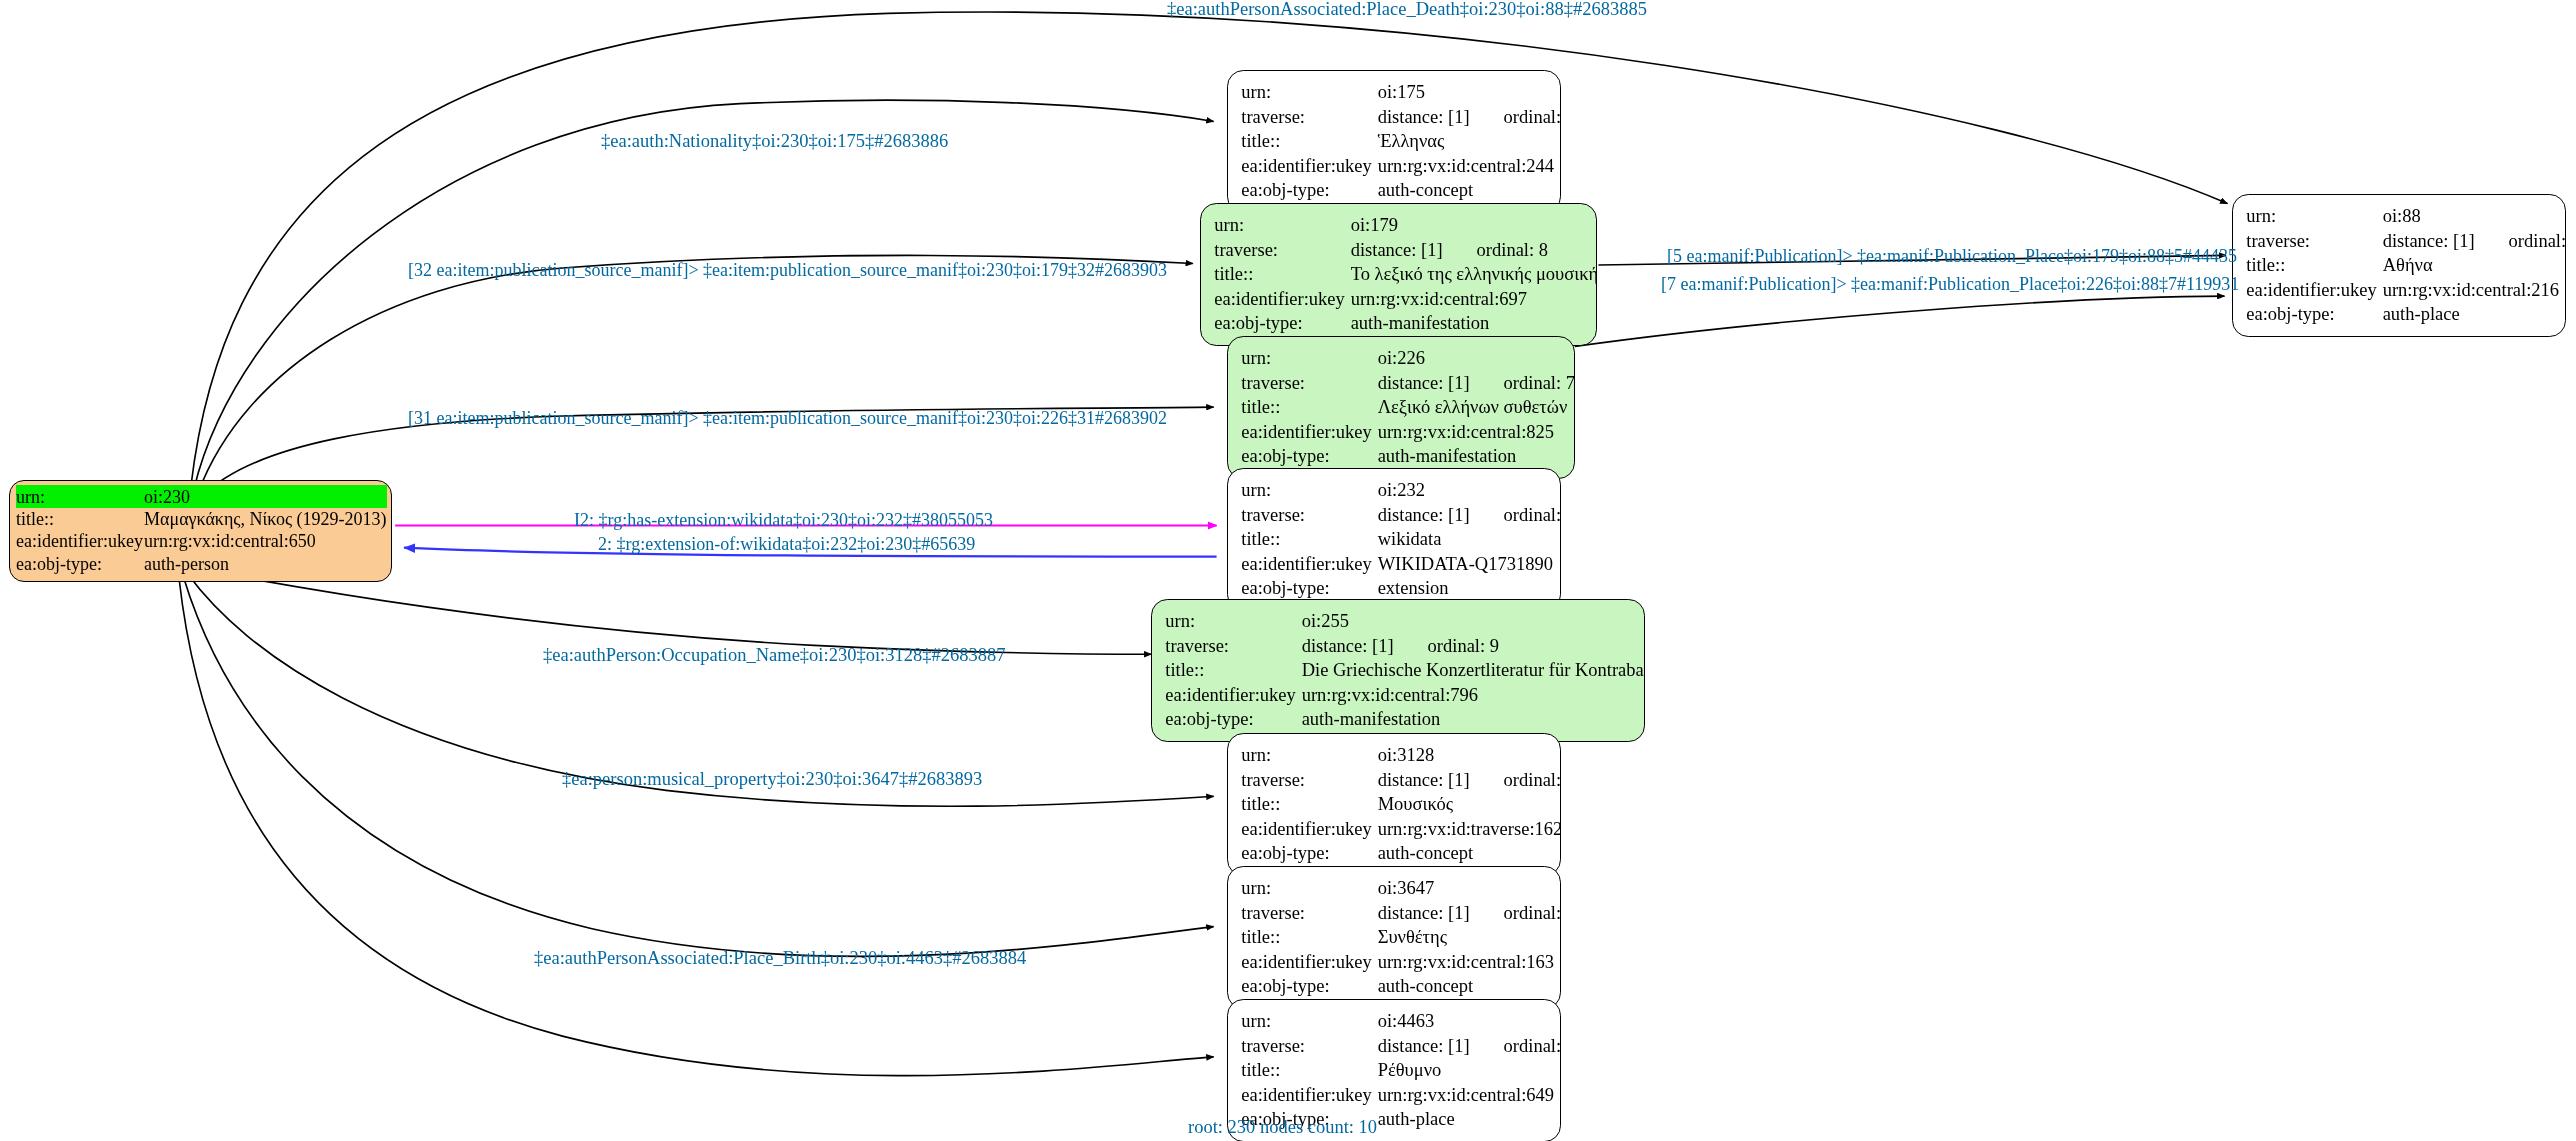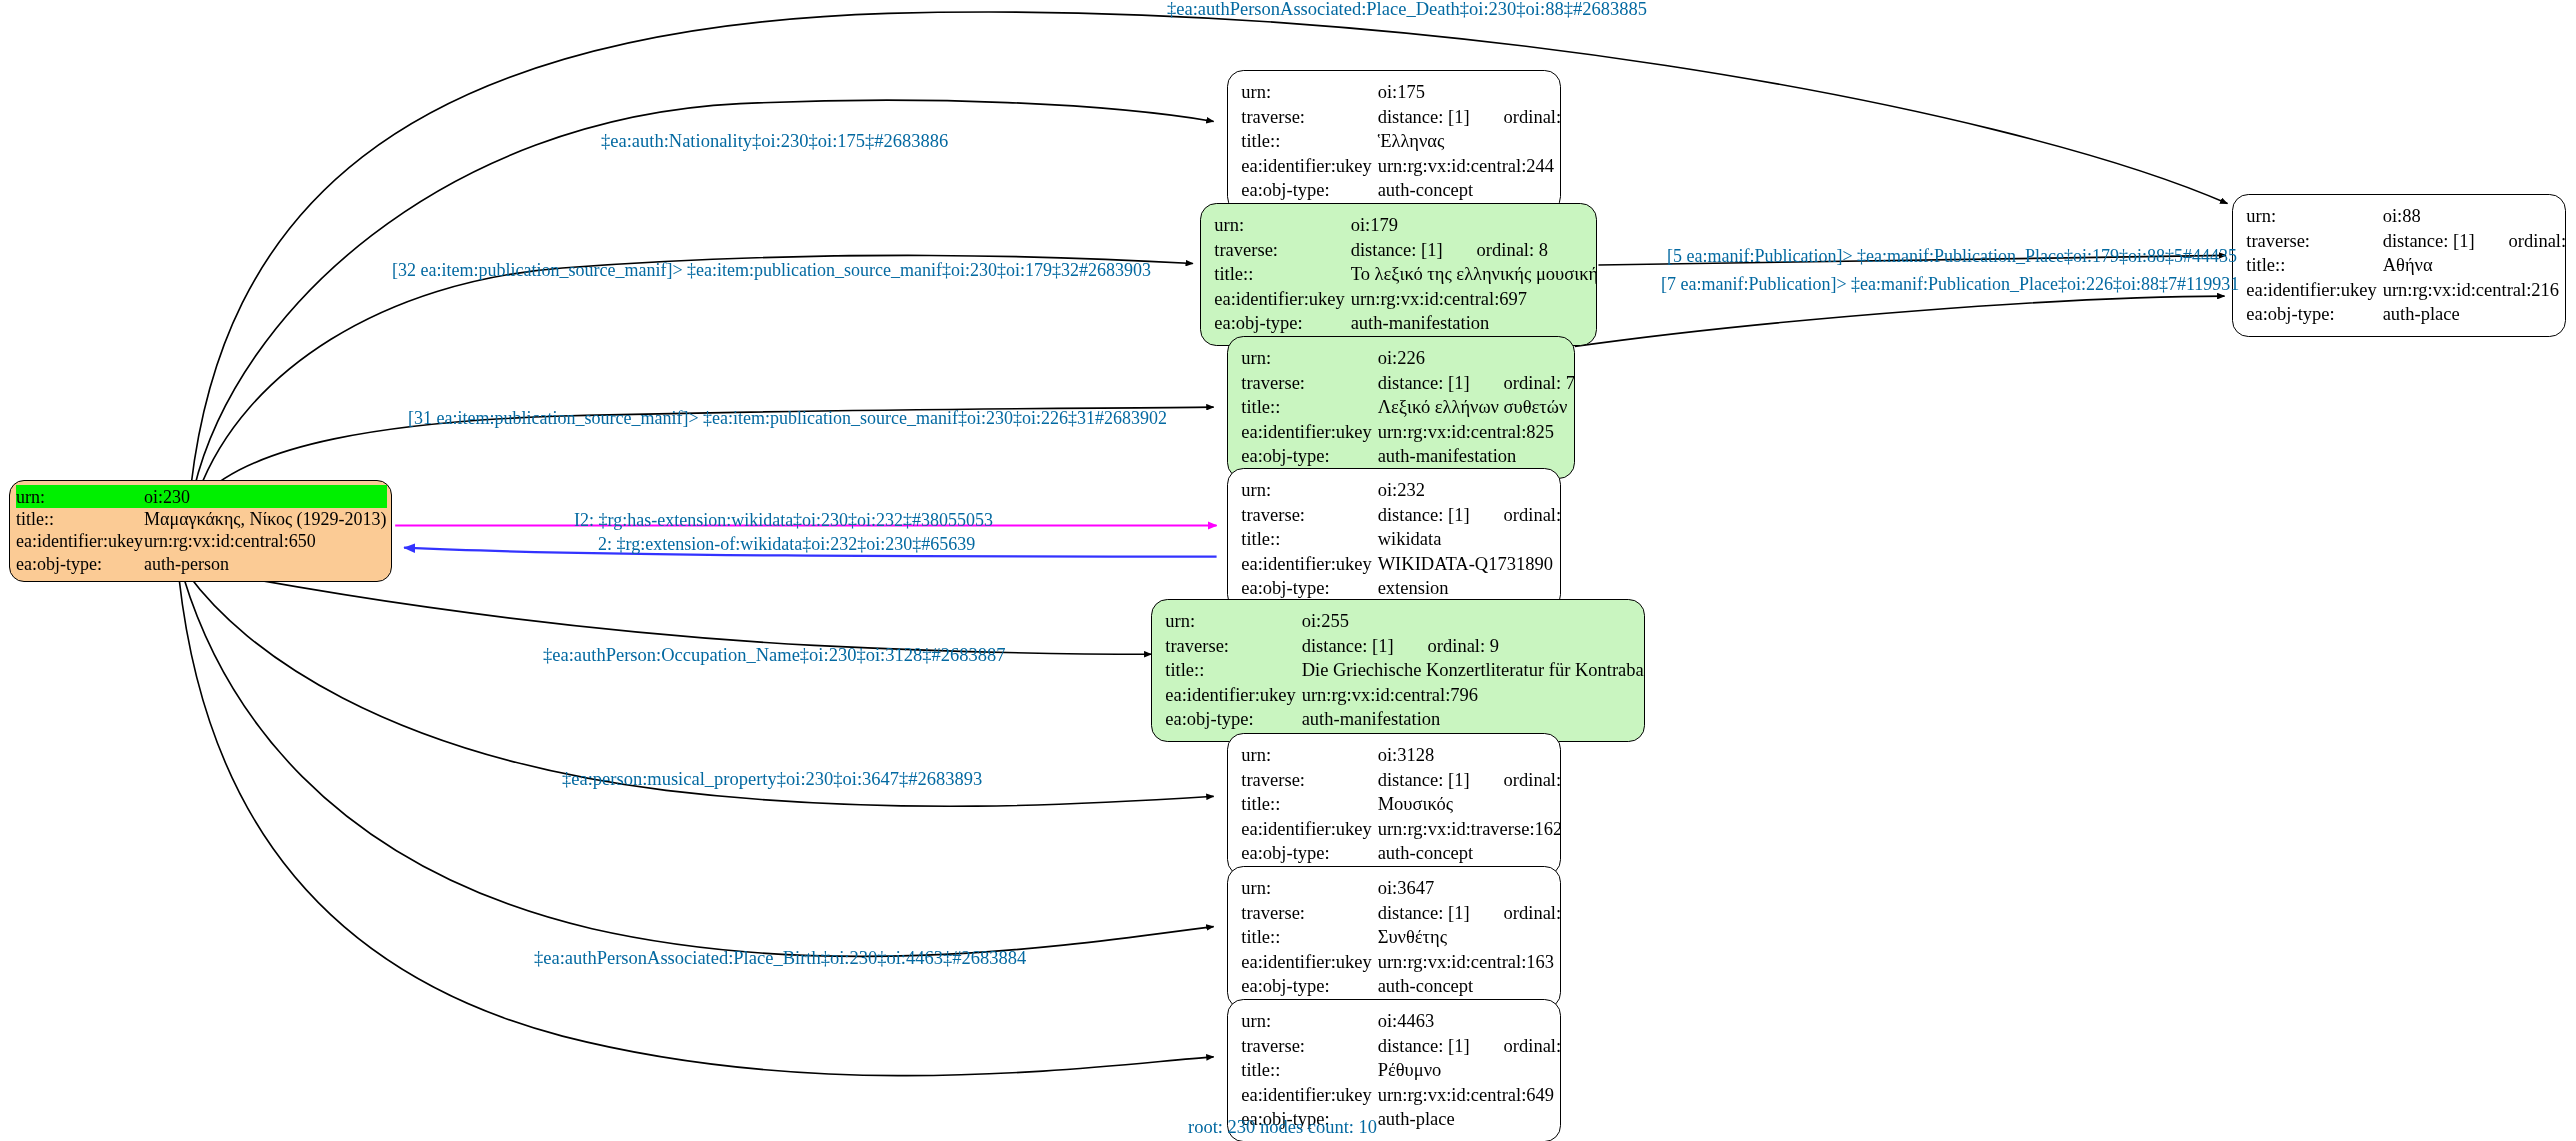--- a/index.html
+++ b/index.html
@@ -383,21 +383,21 @@
           <td class="v">auth-place</td>
           </tr>
     </tbody>
       </table>
   </div>
 
   <div class="edge-label" style="left:1167px; top:0px;">‡ea:authPersonAssociated:Place_Death‡oi:230‡oi:88‡#2683885</div>
 
   <div class="edge-label" style="left:601px; top:92px;margin-top:40px;">‡ea:auth:Nationality‡oi:230‡oi:175‡#2683886</div>
 
-  <div class="edge-label small" style="left:392px; top:261px;">[32 ea:item:publication_source_manif]&gt; ‡ea:item:publication_source_manif‡oi:230‡oi:179‡32#2683903</div>
+  <div class="edge-label small" style="left:408px; top:261px;">[32 ea:item:publication_source_manif]&gt; ‡ea:item:publication_source_manif‡oi:230‡oi:179‡32#2683903</div>
 
   <div class="edge-label small" style="left:408px; top:409px;">[31 ea:item:publication_source_manif]&gt; ‡ea:item:publication_source_manif‡oi:230‡oi:226‡31#2683902</div>
 
   <div class="edge-label small" style="left:574px; top:511px;">I2: ‡rg:has-extension:wikidata‡oi:230‡oi:232‡#38055053</div>
 
   <div class="edge-label small" style="left:598px; top:535px;">2: ‡rg:extension-of:wikidata‡oi:232‡oi:230‡#65639</div>
 
 
   <div class="edge-label" style="left:543px; top:646px;">‡ea:authPerson:Occupation_Name‡oi:230‡oi:3128‡#2683887</div>
 

